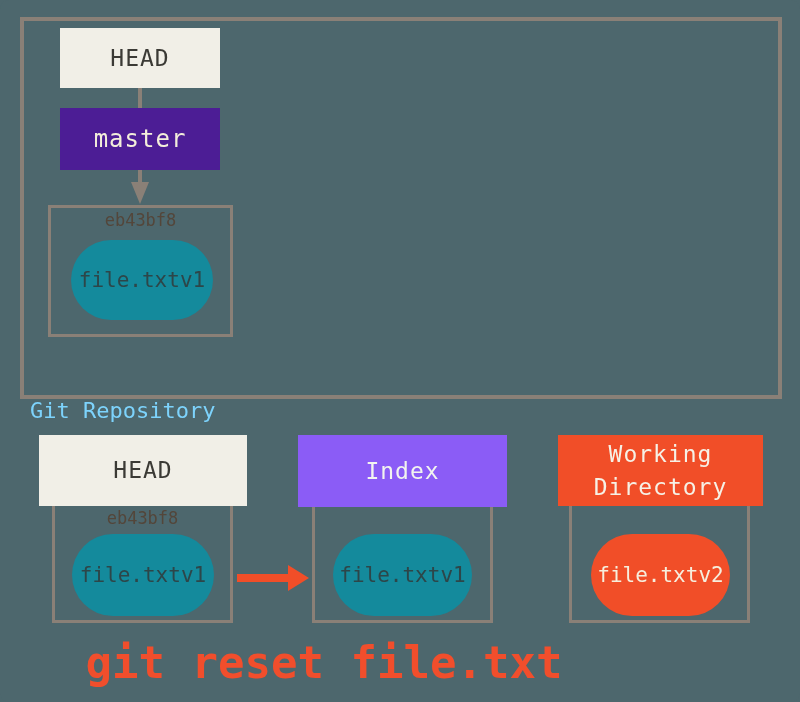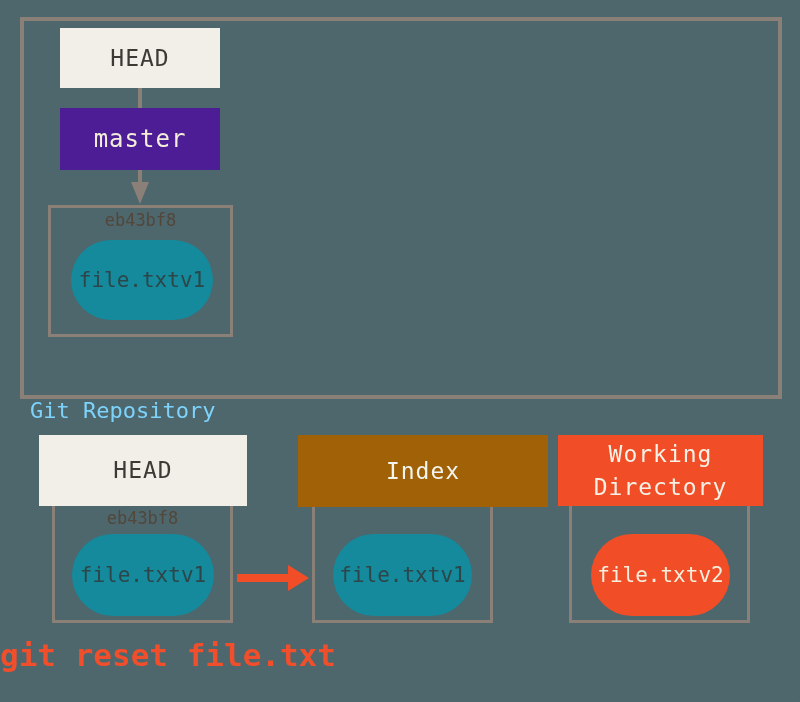--- a/index.html
+++ b/index.html
@@ -75,21 +75,21 @@
   .inner-index { left: 312px; }
   .inner-wd    { left: 569px; }
 
   .col-header {
     top: 435px; height: 71px;
     display: flex; align-items: center; justify-content: center;
     text-align: center;
     font-size: 23px; letter-spacing: 1px; line-height: 33px;
   }
   .header-head  { left: 39px;  width: 208px; background: #f1efe7; color: #3b3a35; }
-  .header-index { left: 298px; width: 250px; height: 72px; background: #a16207; color: #f2f4ef; }
+  .header-index { left: 298px; width: 209px; height: 72px; background: #8b5cf6; color: #f2f4ef; }
   .header-wd    { left: 558px; width: 205px; background: #f14e28; color: #f6f1e6; padding: 0 20px; justify-content: flex-end; }
 
   .hash-bottom {
     left: 52px; top: 508px; width: 181px;
     text-align: center;
     font-size: 17px; color: #53463a;
   }
   .blob-head  { left: 72px;  top: 534px; width: 142px; height: 82px; }
   .blob-index { left: 333px; top: 534px; width: 139px; height: 82px; }
   .blob-wd    { left: 591px; top: 534px; width: 139px; height: 82px; }
@@ -98,21 +98,22 @@
   .reset-arrow-head {
     left: 288px; top: 565px; width: 0; height: 0;
     border-top: 13px solid transparent;
     border-bottom: 13px solid transparent;
     border-left: 21px solid #f14e28;
   }
 
   
   .caption {
     left: 0; top: 637px; width: 648px;
-    font-size: 31px; font-weight: bold;
+    text-align: center;
+    font-size: 44px; font-weight: bold;
     color: #f14e2c;
     white-space: nowrap;
   }
 </style>
 </head>
 <body>
 
 <div class="stage">
 
   <div class="abs repo-box"></div>

